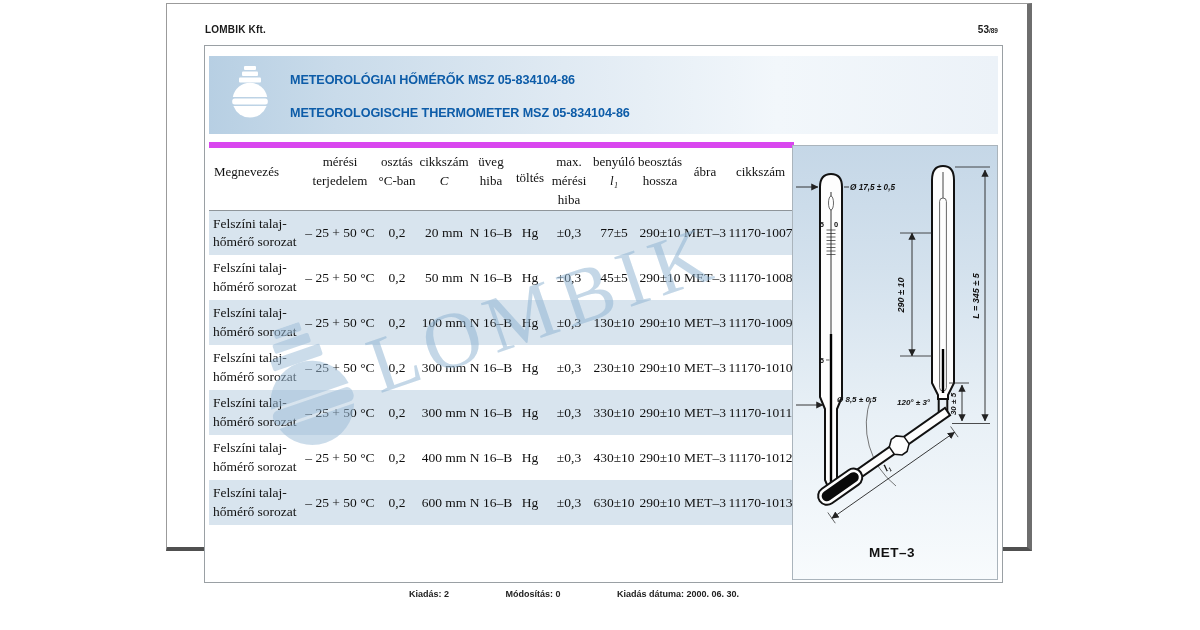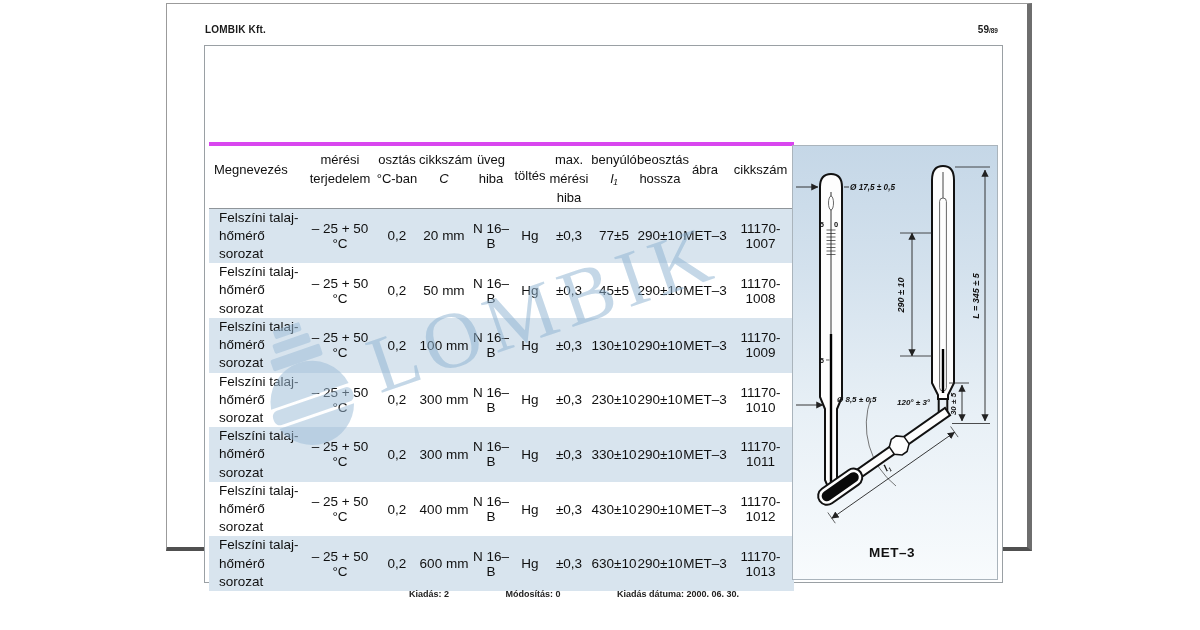--- a/index.html
+++ b/index.html
@@ -15,31 +15,31 @@
   
   .banner{position:absolute;left:4px;top:10px;width:789px;height:78px;
           background:linear-gradient(90deg,#b7cfe3 0%,#c9dbea 16%,#e0eaf3 45%,#f2f7fb 72%,#ecf2f8 100%);}
   .flask-logo{position:absolute;left:21px;top:10px;}
   .btitle{position:absolute;left:81px;white-space:nowrap;font:bold 13px "Liberation Sans",sans-serif;
           color:#0d5ca8;letter-spacing:-.1px;transform:scaleX(.97);transform-origin:left center;}
   .btitle.t1{top:16px;} .btitle.t2{top:49px;}
 
   
   .tablewrap{position:absolute;left:4px;top:96px;width:585px;}
-  table.prod{border-collapse:collapse;table-layout:fixed;width:585px;border-top:4px solid #d946ef;
-             font-family:Liberation Sans, sans-serif;color:#101010;}
+  table.prod{border-collapse:collapse;table-layout:fixed;width:585px;border-top:6px solid #d946ef;
+             font-family:Liberation Serif, serif;color:#101010;}
   table.prod thead th{font-weight:normal;font-size:13px;vertical-align:top;padding:5px 0 0 0;height:47px;
              border-bottom:1px solid #8f959a;text-align:center;line-height:1.45;}
   table.prod thead th .hl{display:block;}
   table.prod thead th.single .hl{margin-top:10px;}
   table.prod thead th.toptext .hl{margin-top:16px;}
   table.prod thead th.left{text-align:left;padding-left:5px;}
   .ital{font-style:italic;}
   table.prod tbody td{font-size:13.5px;height:45px;text-align:center;vertical-align:middle;padding:0;}
-  table.prod tbody td.name{text-align:left;padding-left:10px;white-space:pre-line;line-height:1.35;}
+  table.prod tbody td.name{text-align:left;padding-left:4px;white-space:pre-line;line-height:1.35;}
   table.prod tbody tr.stripe{background:#d8e4ee;}
 
   
   .panel{position:absolute;left:587px;top:99px;width:206px;height:435px;border:1px solid #aab4bc;
          background:linear-gradient(180deg,#c5d7e7 0%,#d3e1ed 28%,#e8f0f6 62%,#f8fbfd 100%);}
   .panel svg{position:absolute;left:0;top:0;}
 
   
   .watermark{position:absolute;left:58px;top:292px;display:flex;align-items:center;gap:20px;
              transform:rotate(-19deg);transform-origin:left center;opacity:.52;pointer-events:none;}
@@ -48,24 +48,38 @@
   .footer{position:absolute;left:37px;top:585px;width:740px;text-align:center;
           font:bold 9px "Liberation Sans",sans-serif;color:#222;}
   .footer span{margin:0 27px;}
 </style>
 </head>
 <body>
 
 <div class="sheet">
 
   <div class="company">LOMBIK Kft.</div>
-  <div class="pageno"><span>59</span><span class="sub">/89</span></div>
+  <div class="pageno"><span>53</span><span class="sub">/89</span></div>
 
   <div class="frame">
 
+    <div class="banner">
+      <svg class="flask-logo" width="40" height="57" viewBox="0 0 40 57">
+        <g fill="#ffffff">
+          <rect x="14" y="0" width="12" height="4" rx="1"></rect>
+          <rect x="12" y="5.5" width="16" height="4.5" rx="1"></rect>
+          <rect x="9" y="11.5" width="22" height="5" rx="1"></rect>
+          <path d="M2.8,31 A17.5,17.5 0 0 1 37.2,31 Z"></path>
+          <rect x="2.2" y="32.5" width="35.6" height="6" rx="2.5"></rect>
+          <path d="M3.4,40 A17.7,17.7 0 0 0 36.6,40 Z"></path>
+        </g>
+      </svg>
+      <div class="btitle t1">METEOROLÓGIAI HŐMÉRŐK MSZ 05-834104-86</div>
+      <div class="btitle t2">METEOROLOGISCHE THERMOMETER MSZ 05-834104-86</div>
+    </div>
 
     <div class="tablewrap">
       <table class="prod">
         <colgroup>
           <col style="width:96px">
             <col style="width:70px">
             <col style="width:44px">
             <col style="width:50px">
           <col style="width:44px">
             <col style="width:34px">

